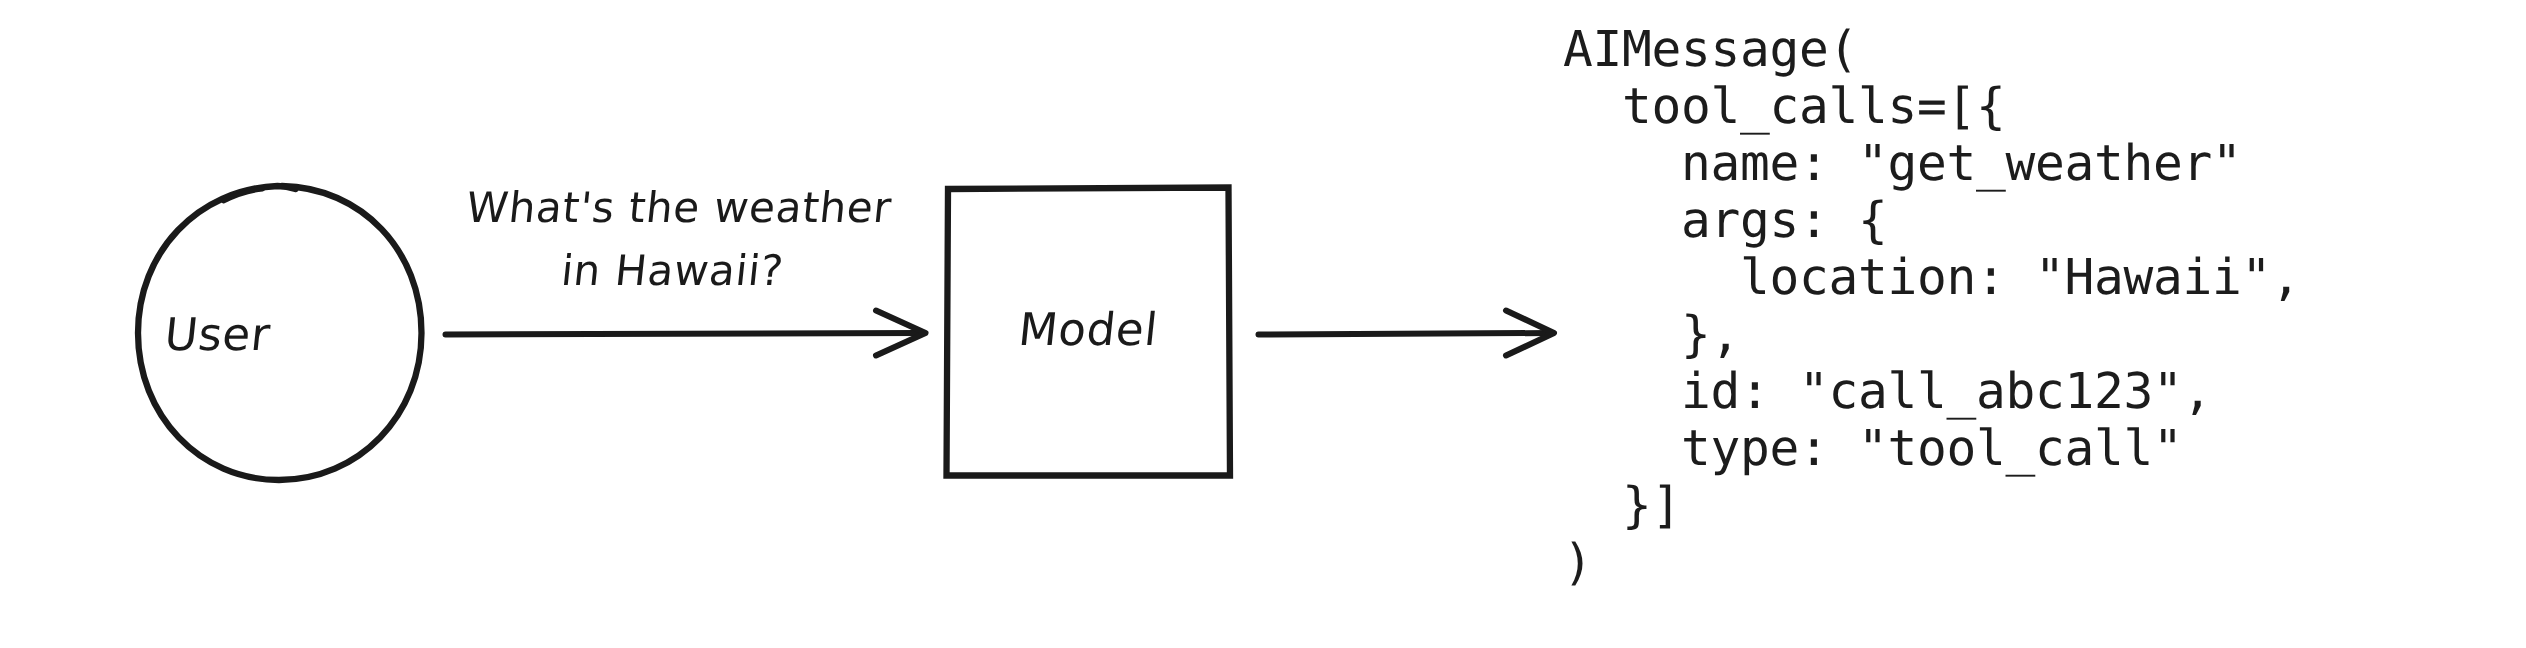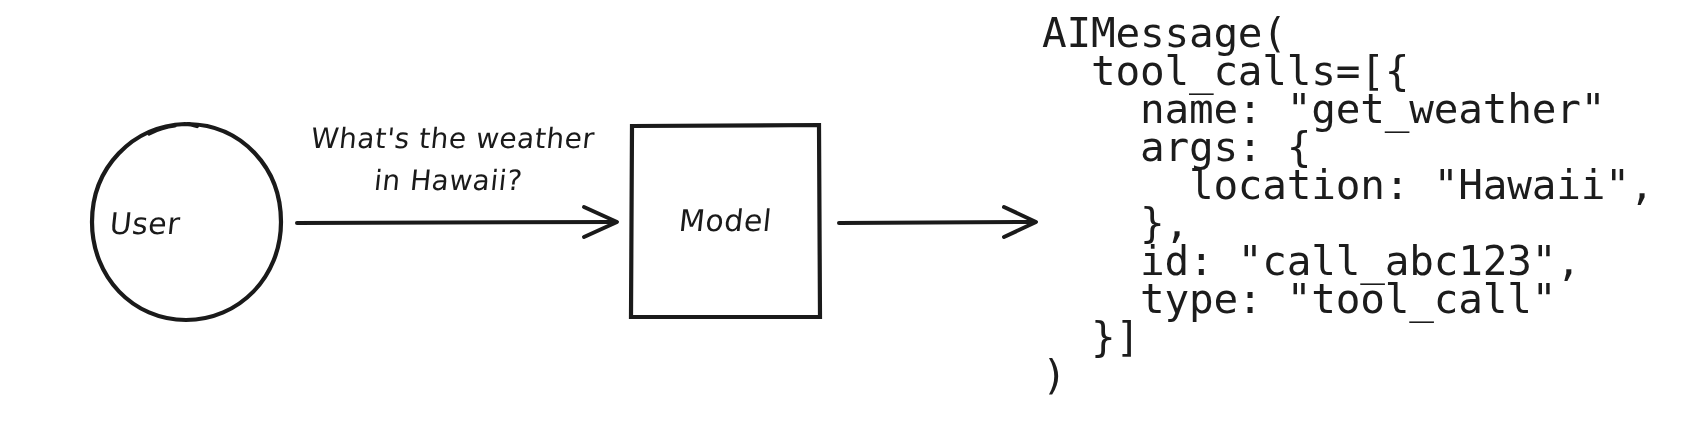--- a/index.html
+++ b/index.html
@@ -62,21 +62,21 @@
   }
   #edge-text .line1 { display: block; }
   #edge-text .line2 { display: block; }
 
   
   #code-block {
     position: absolute;
     left: 1042px;
     top: 14px;
     font-family: "DejaVu Sans Mono", "Liberation Mono", monospace;
-    font-size: 41px;
+    font-size: 33px;
     line-height: 38px;
     color: #1c1c1c;
     white-space: pre;
     font-weight: 500;
     letter-spacing: -0.2px;
   }
   #code-block .code-line { display: block; height: 38px; }
 </style>
 </head>
 <body>

